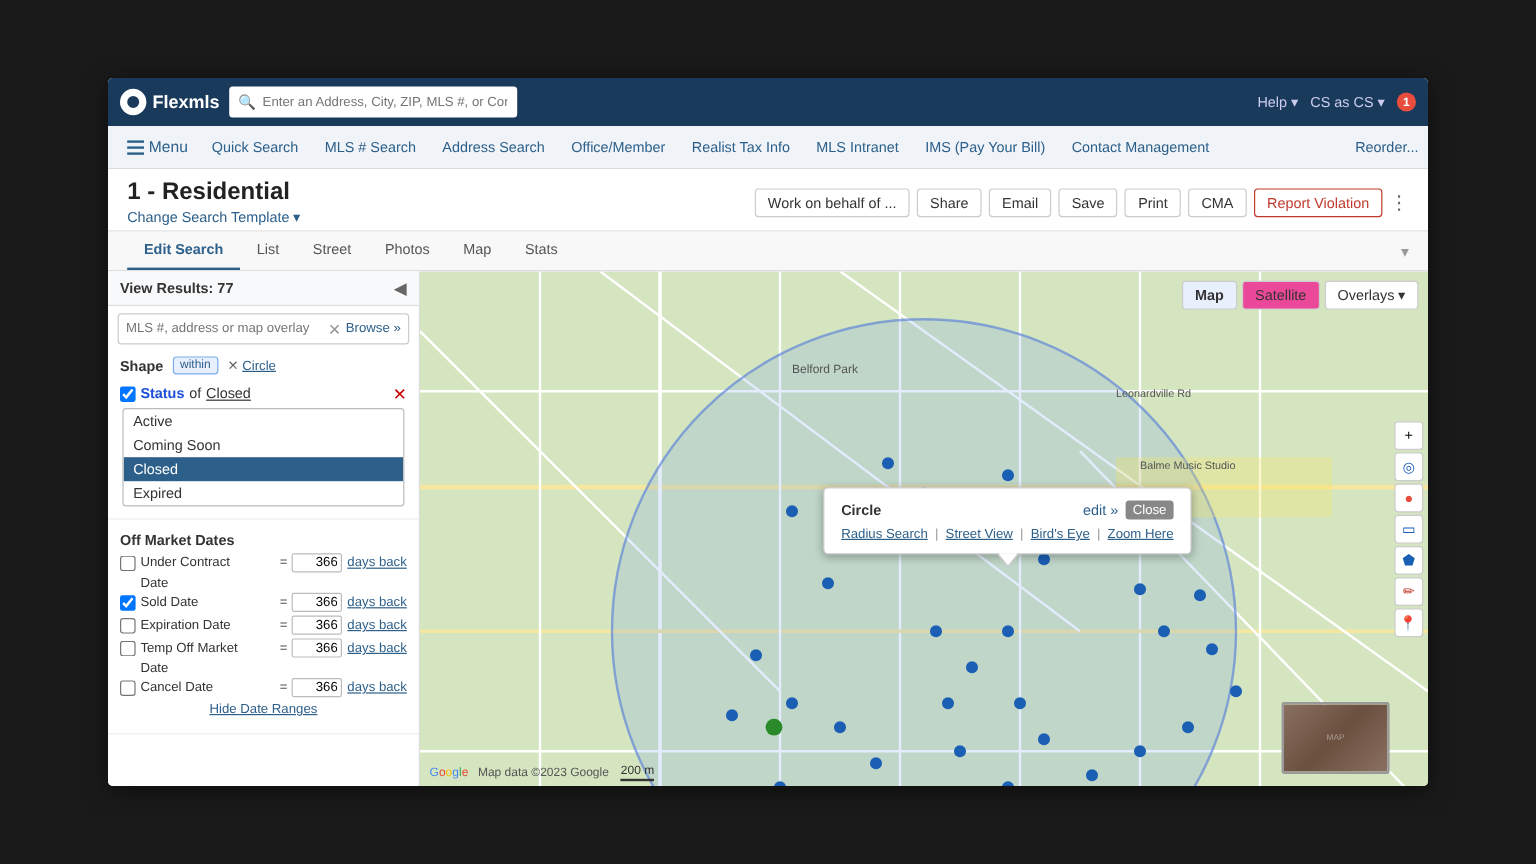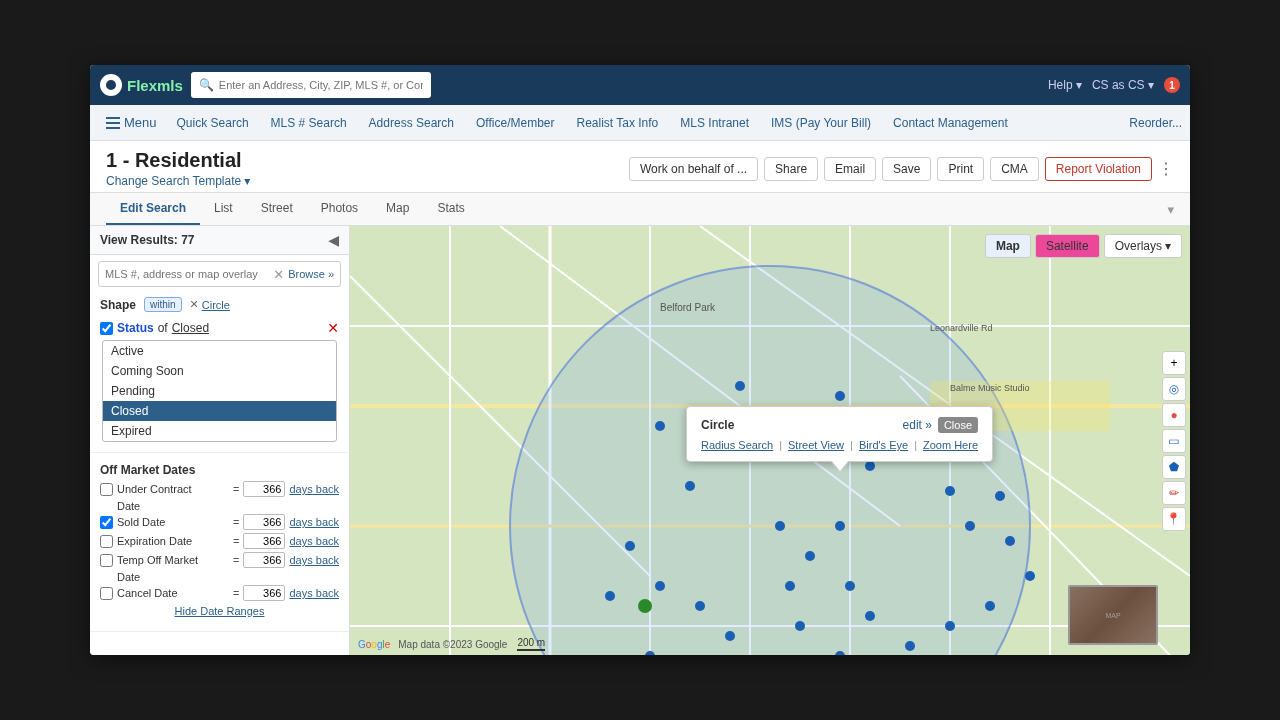--- a/index.html
+++ b/index.html
@@ -5,21 +5,21 @@
     * { box-sizing: border-box; margin: 0; padding: 0; }
     body { font-family: Arial, sans-serif; font-size: 13px; background: #1a1a1a; display: flex; justify-content: center; align-items: center; min-height: 100vh; }
     
     .browser-window { width: 1100px; height: 590px; background: #fff; border-radius: 4px; overflow: hidden; display: flex; flex-direction: column; box-shadow: 0 4px 20px rgba(0,0,0,0.5); }
     
     
     .top-nav { background: #1a3a5c; height: 40px; display: flex; align-items: center; padding: 0 10px; gap: 8px; flex-shrink: 0; }
     .logo-area { display: flex; align-items: center; gap: 5px; }
     .logo-circle { width: 22px; height: 22px; background: #fff; border-radius: 50%; display: flex; align-items: center; justify-content: center; }
     .logo-circle-inner { width: 10px; height: 10px; background: #1a3a5c; border-radius: 50%; border: 2px solid #1a3a5c; }
-    .logo-text { color: #86efac; font-size: 15px; font-weight: bold; }
+    .logo-text { color: #ffffff; font-size: 15px; font-weight: bold; }
     .search-bar { background: #fff; border-radius: 3px; height: 26px; width: 240px; display: flex; align-items: center; padding: 0 8px; gap: 5px; }
     .search-bar input { border: none; outline: none; font-size: 11px; color: #666; width: 100%; }
     .search-icon-small { color: #999; font-size: 12px; }
     .nav-right { margin-left: auto; display: flex; align-items: center; gap: 10px; }
     .help-btn { color: #cce; font-size: 12px; cursor: pointer; }
     .user-btn { color: #cce; font-size: 12px; cursor: pointer; }
     .notif-badge { background: #e74c3c; color: #fff; border-radius: 50%; width: 16px; height: 16px; display: flex; align-items: center; justify-content: center; font-size: 10px; font-weight: bold; }
     
     
     .menu-bar { background: #f0f4f8; height: 36px; display: flex; align-items: center; padding: 0 8px; gap: 2px; border-bottom: 1px solid #ddd; flex-shrink: 0; }
@@ -242,21 +242,20 @@
         <div class="status-header">
           <input type="checkbox" class="status-checkbox" checked="" style="">
           <span class="status-title">Status</span>
           <span style="font-size:12px;color:#333;">of</span>
           <span class="status-value">Closed</span>
           <span class="status-clear">✕</span>
         </div>
         <div class="status-dropdown">
           <div class="status-option">Active</div>
           <div class="status-option">Coming Soon</div>
-          <div class="status-option">Pending</div>
           <div class="status-option selected">Closed</div>
           <div class="status-option">Expired</div>
         </div>
       </div>
 
       <div class="section-divider"></div>
 
       <div class="off-market-section">
         <div class="section-title">Off Market Dates</div>
 

